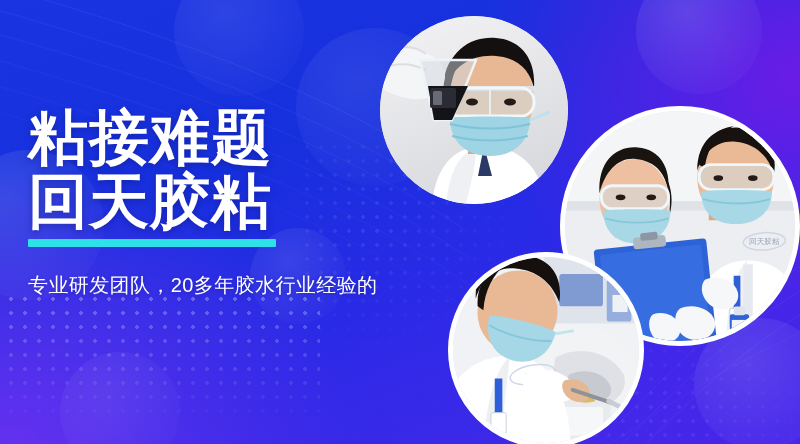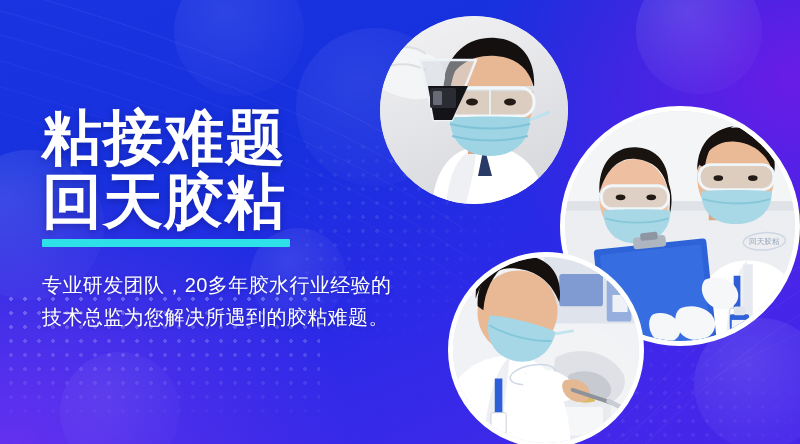--- a/index.html
+++ b/index.html
@@ -49,21 +49,21 @@
              -webkit-mask-image:linear-gradient(to bottom, rgba(0,0,0,.95), rgba(0,0,0,0) 82%);
              mask-image:linear-gradient(to bottom, rgba(0,0,0,.95), rgba(0,0,0,0) 82%); opacity:.85; }
   .dots-mid { left:300px; top:140px; width:220px; height:210px;
              -webkit-mask-image:radial-gradient(ellipse at 30% 40%, rgba(0,0,0,.55), rgba(0,0,0,0) 75%);
              mask-image:radial-gradient(ellipse at 30% 40%, rgba(0,0,0,.55), rgba(0,0,0,0) 75%); opacity:.5; }
   .dots-br { left:560px; top:316px; width:260px; height:140px;
              -webkit-mask-image:radial-gradient(ellipse at 40% 70%, rgba(0,0,0,.5), rgba(0,0,0,0) 72%);
              mask-image:radial-gradient(ellipse at 40% 70%, rgba(0,0,0,.5), rgba(0,0,0,0) 72%); opacity:.45; }
 
   
-  .copy { position:absolute; left:42px; top:106px; width:330px; z-index:6; }
+  .copy { position:absolute; left:28px; top:106px; width:330px; z-index:6; }
 
   .headline {
     color:#fff;
     font-size:60px;
     font-weight:bold;
     line-height:64px;
     letter-spacing:1px;
     text-shadow:0 2px 7px rgba(8,12,80,.34);
     white-space:nowrap;
   }
@@ -130,21 +130,20 @@
 
   <div class="dots dots-mid"></div>
   <div class="dots dots-br"></div>
   <div class="dots dots-bl"></div>
 
   <div class="copy">
     <div class="headline">粘接难题</div>
     <div class="headline">回天胶粘</div>
     <div class="underline"></div>
     <div class="subtitle">专业研发团队，20多年胶水行业经验的</div>
-    <div class="subtitle" style="margin-top:0">技术总监为您解决所遇到的胶粘难题。</div>
   </div>
 
   <div class="photo" id="photo-researcher-beaker">
     <svg viewBox="0 0 188 188" aria-hidden="true">
       <defs>
         <clipPath id="c1">
             <circle cx="94" cy="94" r="94"></circle>
           </clipPath>
         <linearGradient id="bgg1" x1="0" y1="0" x2="0.4" y2="1">
           <stop offset="0" stop-color="#f3f3f5"></stop>

